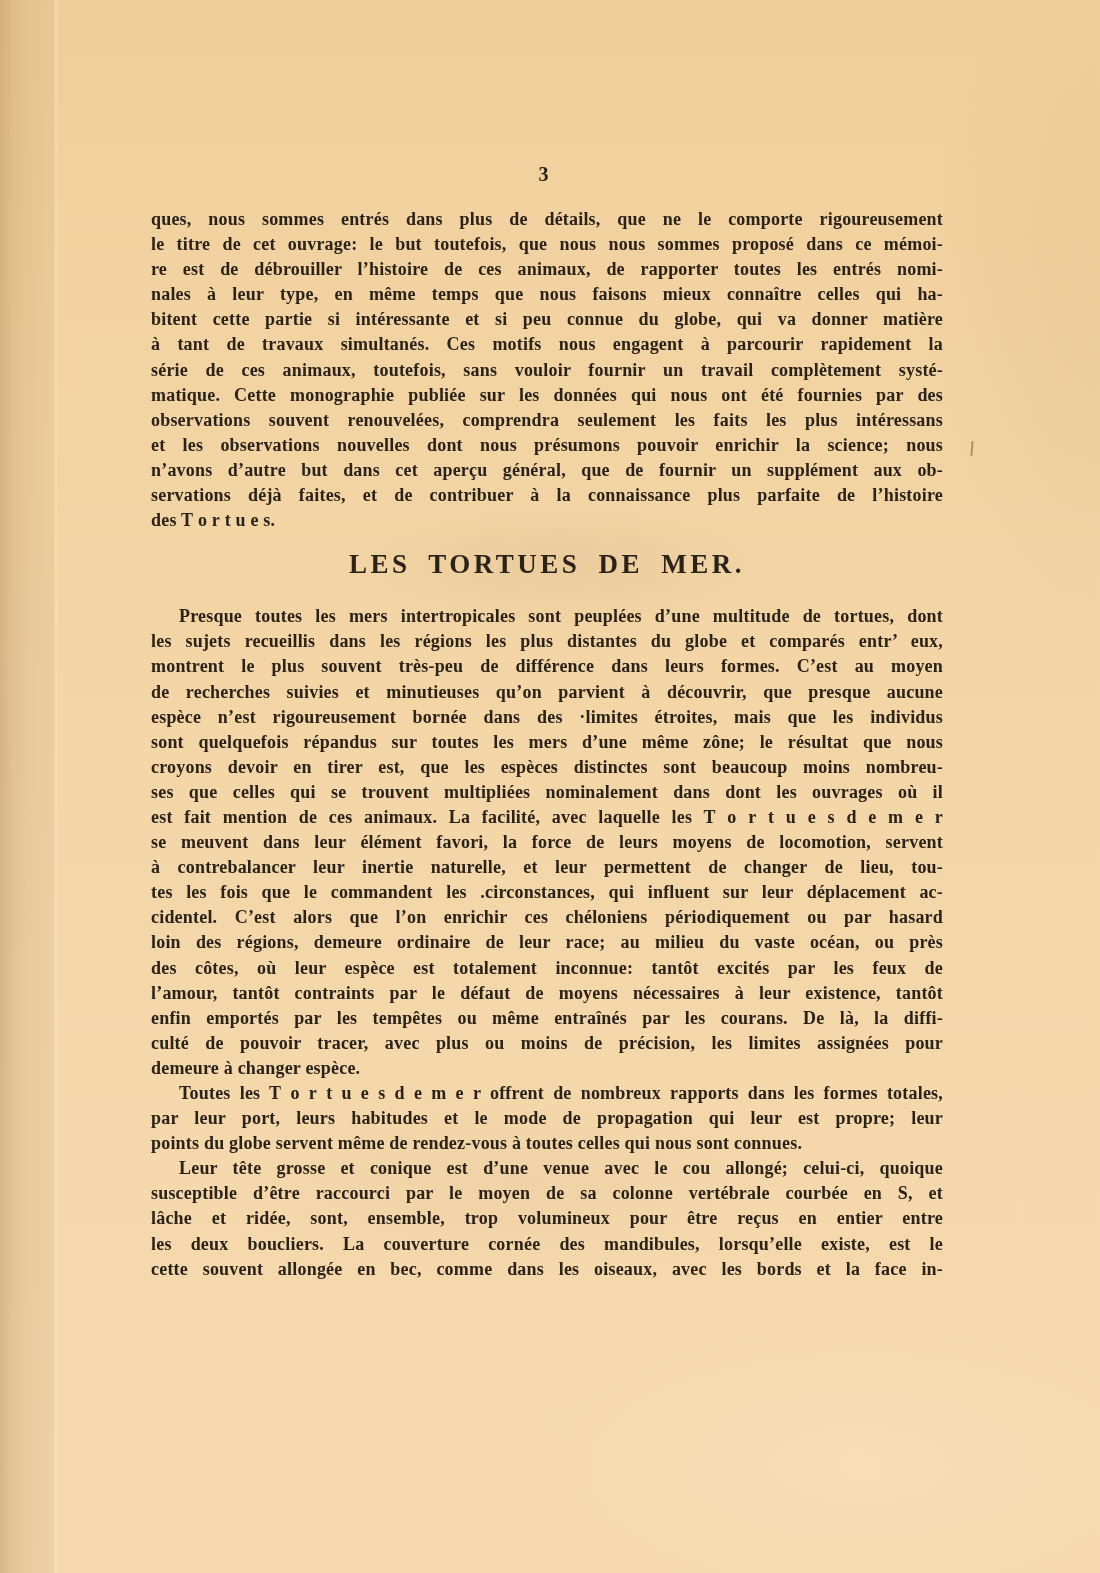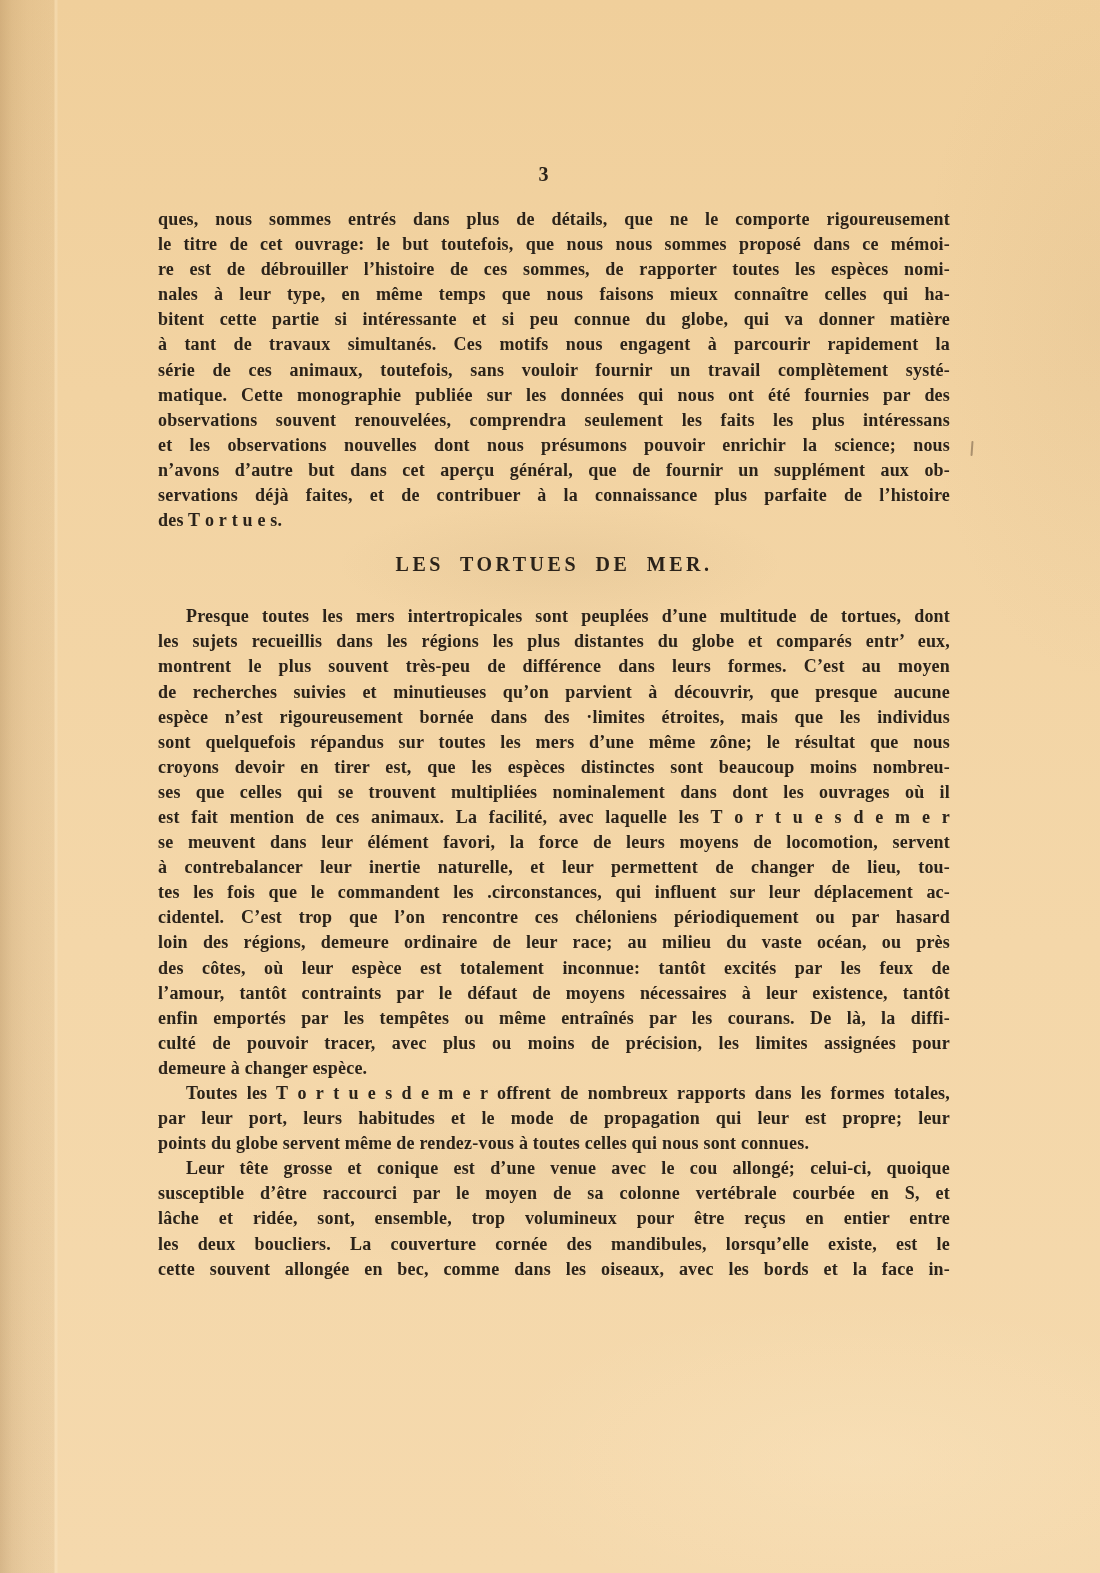--- a/index.html
+++ b/index.html
@@ -30,37 +30,37 @@
   }
   .page-number {
     position: absolute;
     top: 163px; left: 148px; width: 792px;
     text-align: center;
     font-size: 20px;
     letter-spacing: 1px;
   }
   .body-text {
     position: absolute;
-    left: 158px; top: 207px; width: 792px;
+    left: 151px; top: 207px; width: 792px;
     font-size: 18px;
     line-height: 25.1px;
     letter-spacing: 0.2px;
   }
   .line {
     text-align: justify;
     text-align-last: justify;
     text-justify: inter-word;
   }
   .line.last {
     text-align-last: left;
   }
   .paragraph.indent .line:first-child { text-indent: 28px; }
   .section-heading {
     text-align: center;
-    font-size: 20px;
+    font-size: 27px;
     line-height: 30px;
     margin-top: 16px;
     margin-bottom: 25px;
     letter-spacing: 3.5px;
     word-spacing: 8px;
   }
   .ink-speck {
     position: absolute;
     left: 971px; top: 441px;
     width: 2px; height: 15px;
@@ -71,21 +71,21 @@
 </style>
 </head>
 <body>
 
 <div class="page">
   <div class="page-number">3</div>
   <div class="body-text">
       <div class="paragraph">
         <div class="line">ques, nous sommes entrés dans plus de détails, que ne le comporte rigoureusement</div>
         <div class="line">le titre de cet ouvrage: le but toutefois, que nous nous sommes proposé dans ce mémoi-</div>
-        <div class="line">re est de débrouiller l’histoire de ces sommes, de rapporter toutes les espèces nomi-</div>
+        <div class="line">re est de débrouiller l’histoire de ces animaux, de rapporter toutes les entrés nomi-</div>
         <div class="line">nales à leur type, en même temps que nous faisons mieux connaître celles qui ha-</div>
         <div class="line">bitent cette partie si intéressante et si peu connue du globe, qui va donner matière</div>
         <div class="line">à tant de travaux simultanés. Ces motifs nous engagent à parcourir rapidement la</div>
         <div class="line">série de ces animaux, toutefois, sans vouloir fournir un travail complètement systé-</div>
         <div class="line">matique. Cette monographie publiée sur les données qui nous ont été fournies par des</div>
         <div class="line">observations souvent renouvelées, comprendra seulement les faits les plus intéressans</div>
         <div class="line">et les observations nouvelles dont nous présumons pouvoir enrichir la science; nous</div>
         <div class="line">n’avons d’autre but dans cet aperçu général, que de fournir un supplément aux ob-</div>
         <div class="line">servations déjà faites, et de contribuer à la connaissance plus parfaite de l’histoire</div>
         <div class="line last">des T&nbsp;o&nbsp;r&nbsp;t&nbsp;u&nbsp;e&nbsp;s.</div>
@@ -97,21 +97,21 @@
         <div class="line">montrent le plus souvent très-peu de différence dans leurs formes. C’est au moyen</div>
         <div class="line">de recherches suivies et minutieuses qu’on parvient à découvrir, que presque aucune</div>
         <div class="line">espèce n’est rigoureusement bornée dans des ·limites étroites, mais que les individus</div>
         <div class="line">sont quelquefois répandus sur toutes les mers d’une même zône; le résultat que nous</div>
         <div class="line">croyons devoir en tirer est, que les espèces distinctes sont beaucoup moins nombreu-</div>
         <div class="line">ses que celles qui se trouvent multipliées nominalement dans dont les ouvrages où il</div>
         <div class="line">est fait mention de ces animaux. La facilité, avec laquelle les T&nbsp;o&nbsp;r&nbsp;t&nbsp;u&nbsp;e&nbsp;s d&nbsp;e m&nbsp;e&nbsp;r</div>
         <div class="line">se meuvent dans leur élément favori, la force de leurs moyens de locomotion, servent</div>
         <div class="line">à contrebalancer leur inertie naturelle, et leur permettent de changer de lieu, tou-</div>
         <div class="line">tes les fois que le commandent les .circonstances, qui influent sur leur déplacement ac-</div>
-        <div class="line">cidentel. C’est trop que l’on rencontre ces chéloniens périodiquement ou par hasard</div>
+        <div class="line">cidentel. C’est alors que l’on enrichir ces chéloniens périodiquement ou par hasard</div>
         <div class="line">loin des régions, demeure ordinaire de leur race; au milieu du vaste océan, ou près</div>
         <div class="line">des côtes, où leur espèce est totalement inconnue: tantôt excités par les feux de</div>
         <div class="line">l’amour, tantôt contraints par le défaut de moyens nécessaires à leur existence, tantôt</div>
         <div class="line">enfin emportés par les tempêtes ou même entraînés par les courans. De là, la diffi-</div>
         <div class="line">culté de pouvoir tracer, avec plus ou moins de précision, les limites assignées pour</div>
         <div class="line last">demeure à changer espèce.</div>
       </div>
       <div class="paragraph indent">
         <div class="line">Toutes les T&nbsp;o&nbsp;r&nbsp;t&nbsp;u&nbsp;e&nbsp;s d&nbsp;e m&nbsp;e&nbsp;r offrent de nombreux rapports dans les formes totales,</div>
         <div class="line">par leur port, leurs habitudes et le mode de propagation qui leur est propre; leur</div>

